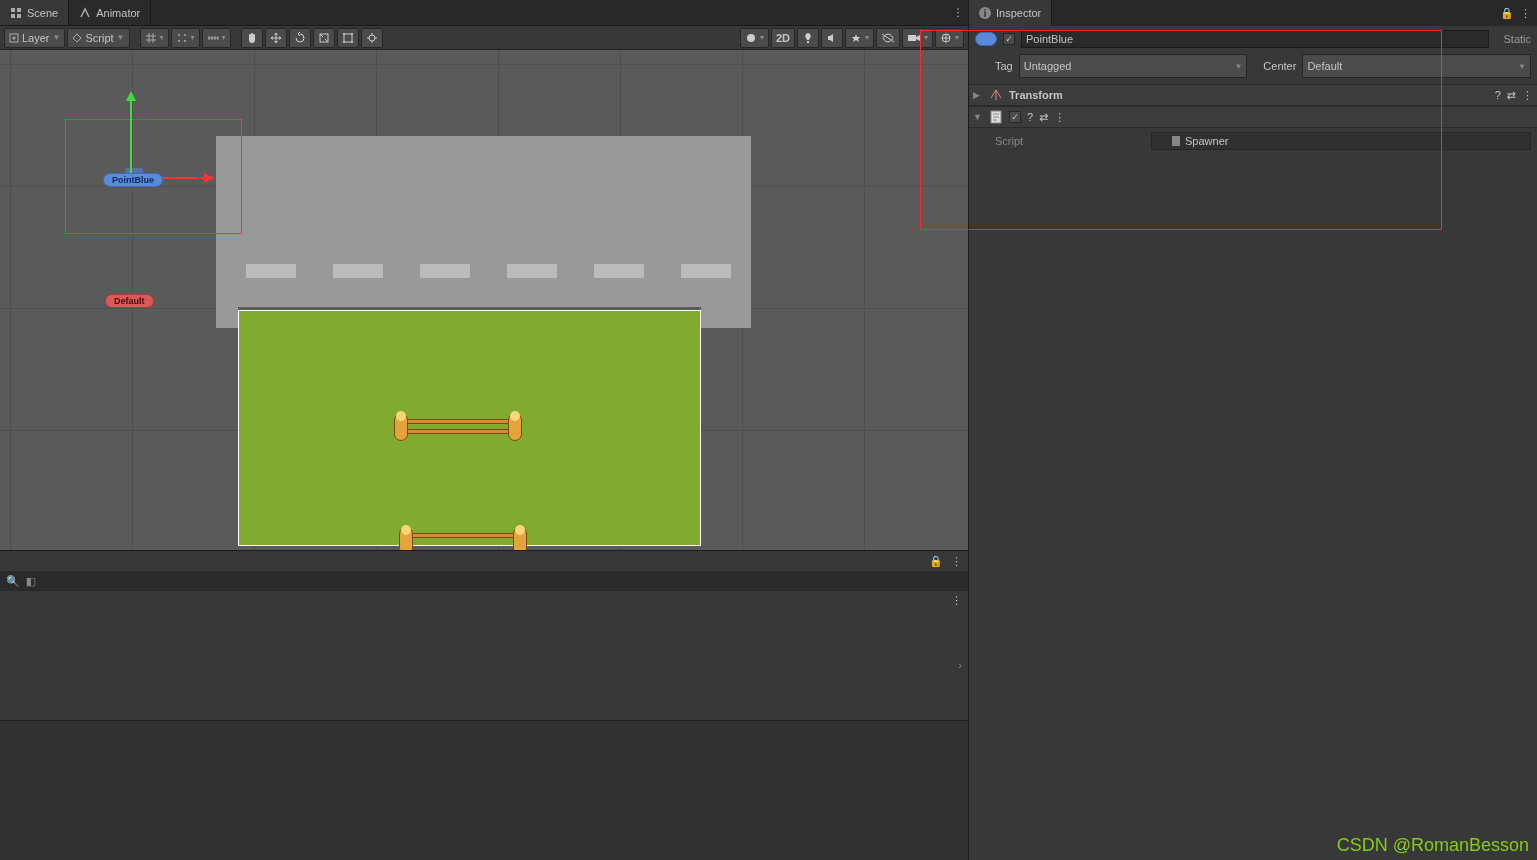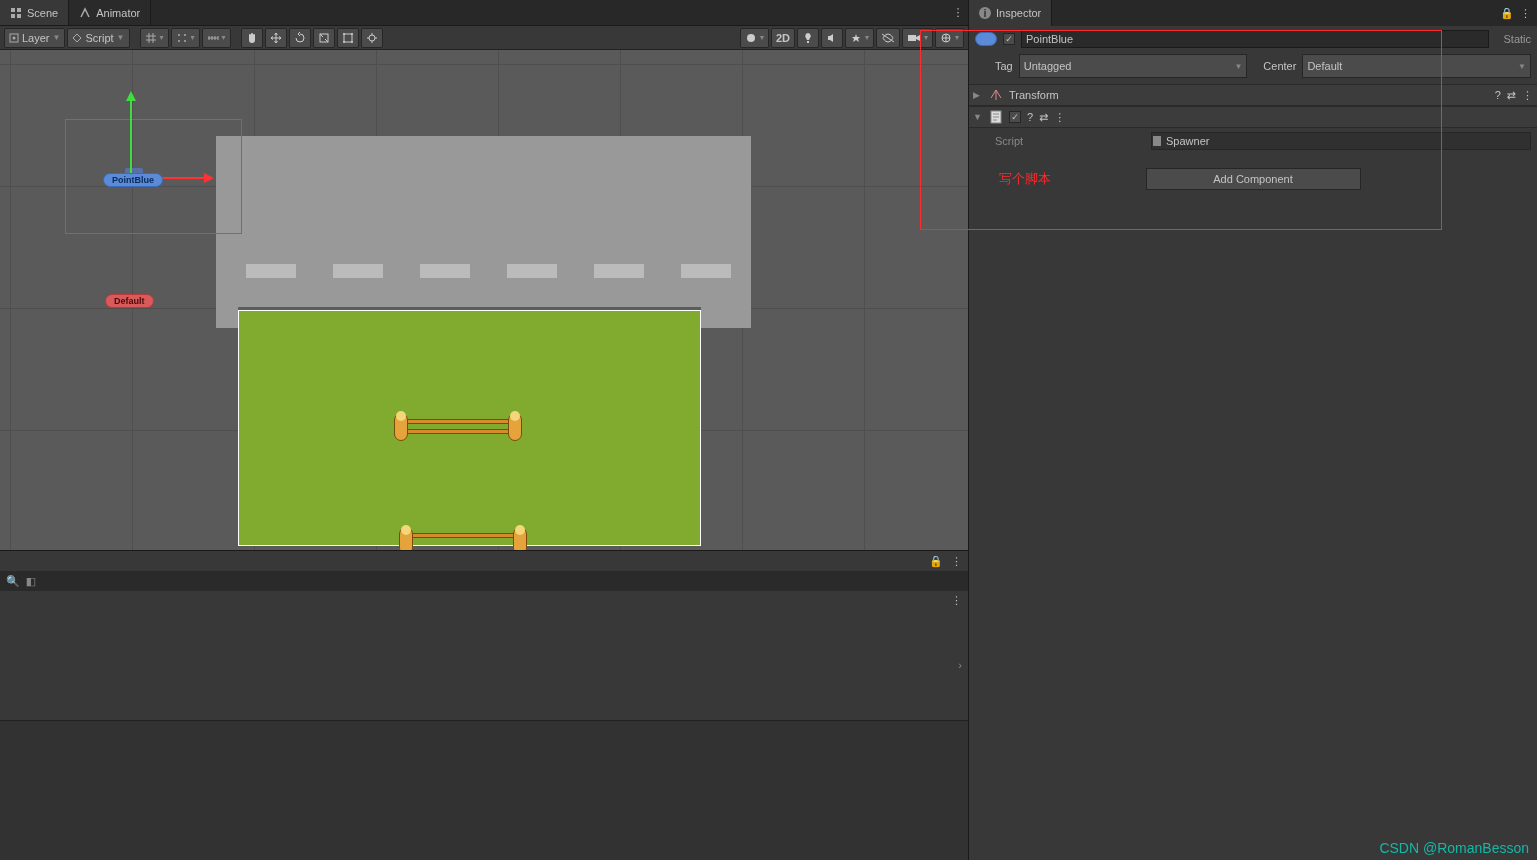--- a/index.html
+++ b/index.html
@@ -46,30 +46,30 @@
 .insp-lock{margin-left:auto;display:flex;align-items:center;padding:0 6px;gap:6px}
 .insp-header{padding:4px 6px;display:flex;align-items:center;gap:6px}
 .obj-icon{width:22px;height:14px;background:#5a8ad8;border-radius:7px;border:1px solid #3a6ab8}
 .name-input{flex:1;height:18px;background:#2a2a2a;border:1px solid #1a1a1a;padding:0 4px;color:#c4c4c4}
 .static-lbl{color:#999;margin-left:8px}
 .tag-row{display:flex;align-items:center;padding:2px 6px 6px 26px;gap:6px}
 .dd-field{background:#4b4b4b;border:1px solid #262626;height:18px;display:flex;align-items:center;padding:11px 4px;justify-content:space-between}
 .comp-header{height:22px;background:#3c3c3c;border-top:1px solid #2a2a2a;border-bottom:1px solid #2a2a2a;display:flex;align-items:center;padding:0 4px;gap:6px}
 .comp-arrow{width:10px;color:#888;font-size:9px}
 .comp-icon{width:14px;height:14px;display:flex;align-items:center;justify-content:center}
-.comp-title{flex:1;font-weight:normal}
+.comp-title{flex:1;font-weight:bold}
 .comp-actions{display:flex;gap:6px;color:#888}
 .comp-body{padding:4px 6px;display:flex;align-items:center;gap:6px}
 .field-lbl{width:170px;color:#888;padding-left:20px}
-.field-val{flex:1;background:#303030;border:1px solid #262626;height:18px;display:flex;align-items:center;padding:0 0;gap:4px;color:#888}
+.field-val{flex:1;background:#303030;border:1px solid #262626;height:18px;display:flex;align-items:center;padding:0 19px;gap:4px;color:#888}
 .add-comp-row{display:flex;align-items:center;justify-content:center;padding:14px 0;gap:30px;position:relative}
 .add-comp-btn{width:215px;height:22px;background:#4b4b4b;border:1px solid #262626;display:flex;align-items:center;justify-content:center;cursor:pointer}
 .red-annot{color:#ff2a2a;font-size:13px;position:absolute;left:30px}
 .red-box1{position:absolute;border:1px solid #ff2a2a;pointer-events:none}
-.watermark{position:absolute;right:8px;bottom:4px;color:#14b8a6;font-size:14px}
+.watermark{position:absolute;right:8px;bottom:4px;color:#84cc16;font-size:18px}
 .chk{width:12px;height:12px;background:#4b4b4b;border:1px solid #262626;display:inline-flex;align-items:center;justify-content:center;font-size:9px}
 svg{display:block}
 </style>
 </head>
 <body>
 
 <div class="main-area">
   <div class="tabs-bar">
     <div class="tab">
       <span class="tab-icon">
@@ -334,23 +334,17 @@
   <div class="comp-body">
     <span class="field-lbl">Script</span>
     <div class="field-val">
       <svg width="10" height="12" viewBox="0 0 10 12">
           <rect x="1" y="1" width="8" height="10" fill="#888"></rect>
         </svg>
       <span>Spawner</span>
     </div>
   </div>
 
-  <div class="add-comp-row">
-    <span class="red-annot">写个脚本</span>
-    <div class="add-comp-btn">
-      <span>Add Component</span>
-    </div>
-  </div>
 </div>
 
 <div class="red-box1" style="left:920px;top:30px;width:522px;height:200px"></div>
 
 <div class="watermark">CSDN @RomanBesson</div>
 
 </body></html>

